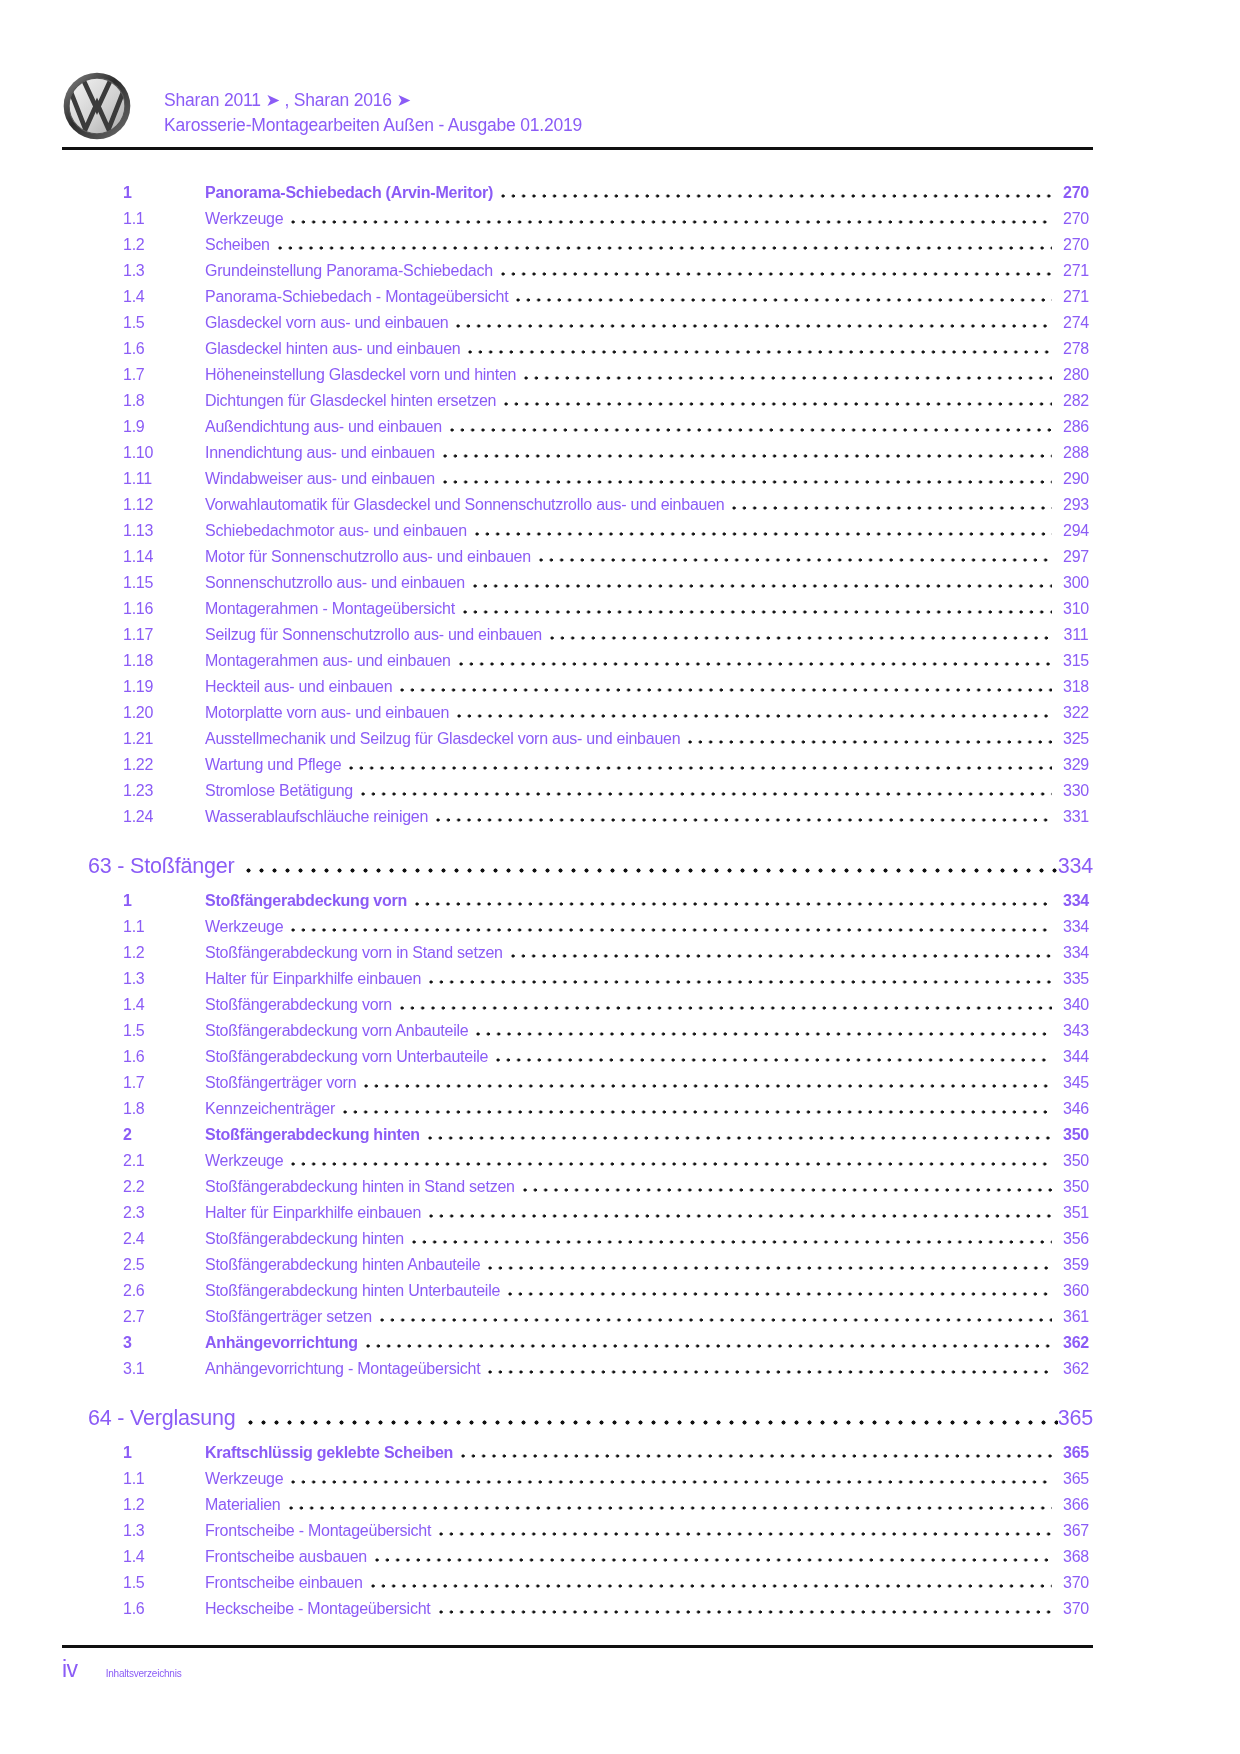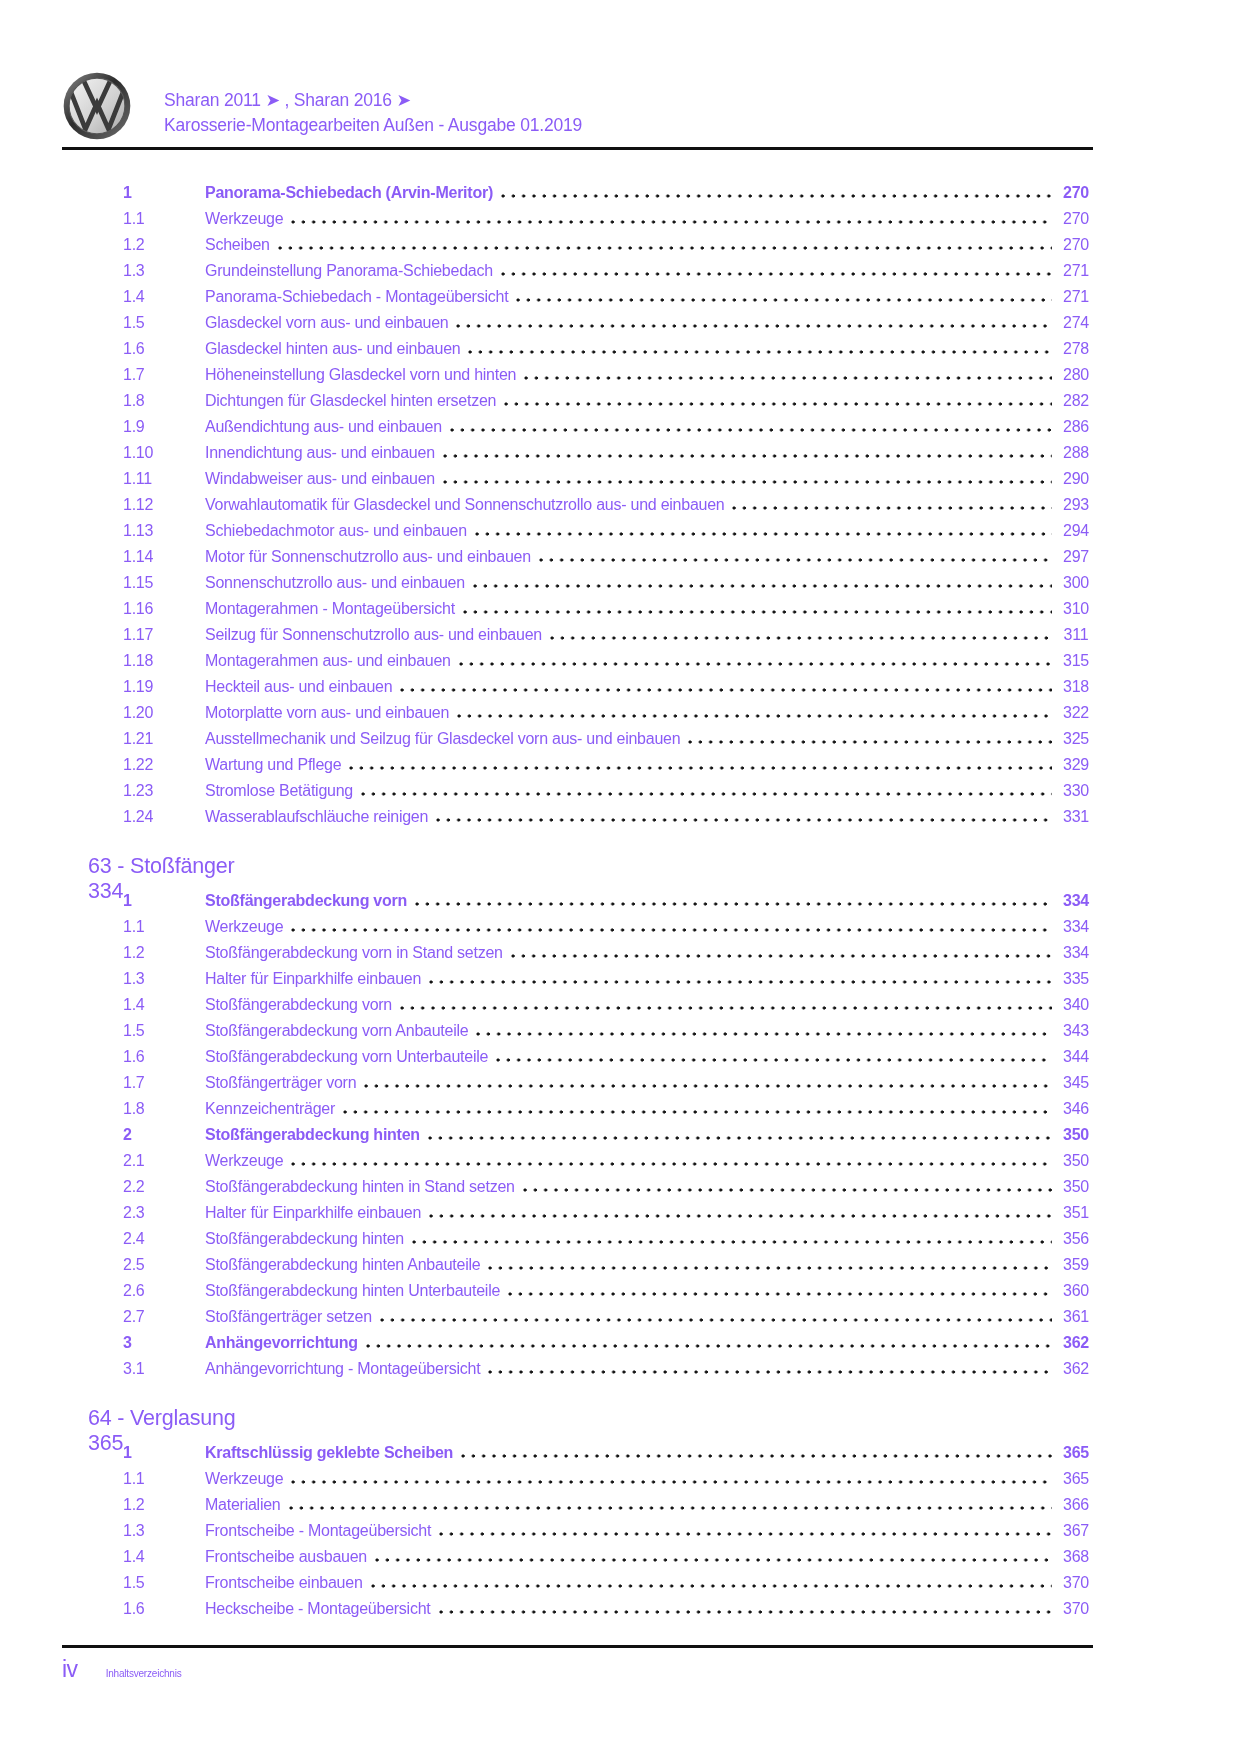--- a/index.html
+++ b/index.html
@@ -35,21 +35,20 @@
     background-position:left bottom;
   }
   .entry-row .pg { flex:none; min-width:34px; text-align:center; }
   .entry-row.bold { font-weight:bold; }
 
   .chapter-row {
     display:flex; align-items:baseline;
     font-size:21.5px; letter-spacing:-0.2px;
     height:32px; margin-top:20px; margin-bottom:6px;
     white-space:nowrap;
-    flex-direction:column;
   }
   .chapter-row .ch-title { flex:none; margin-left:26px; }
   .chapter-row .leader {
     height:5px; margin:0 0 0 12px;
     background-image:radial-gradient(circle at 2.5px 2.5px, #101010 1.8px, rgba(0,0,0,0) 2.3px);
     background-size:13px 5px;
   }
   .chapter-row .ch-pg { flex:none; text-align:right; }
 
   

